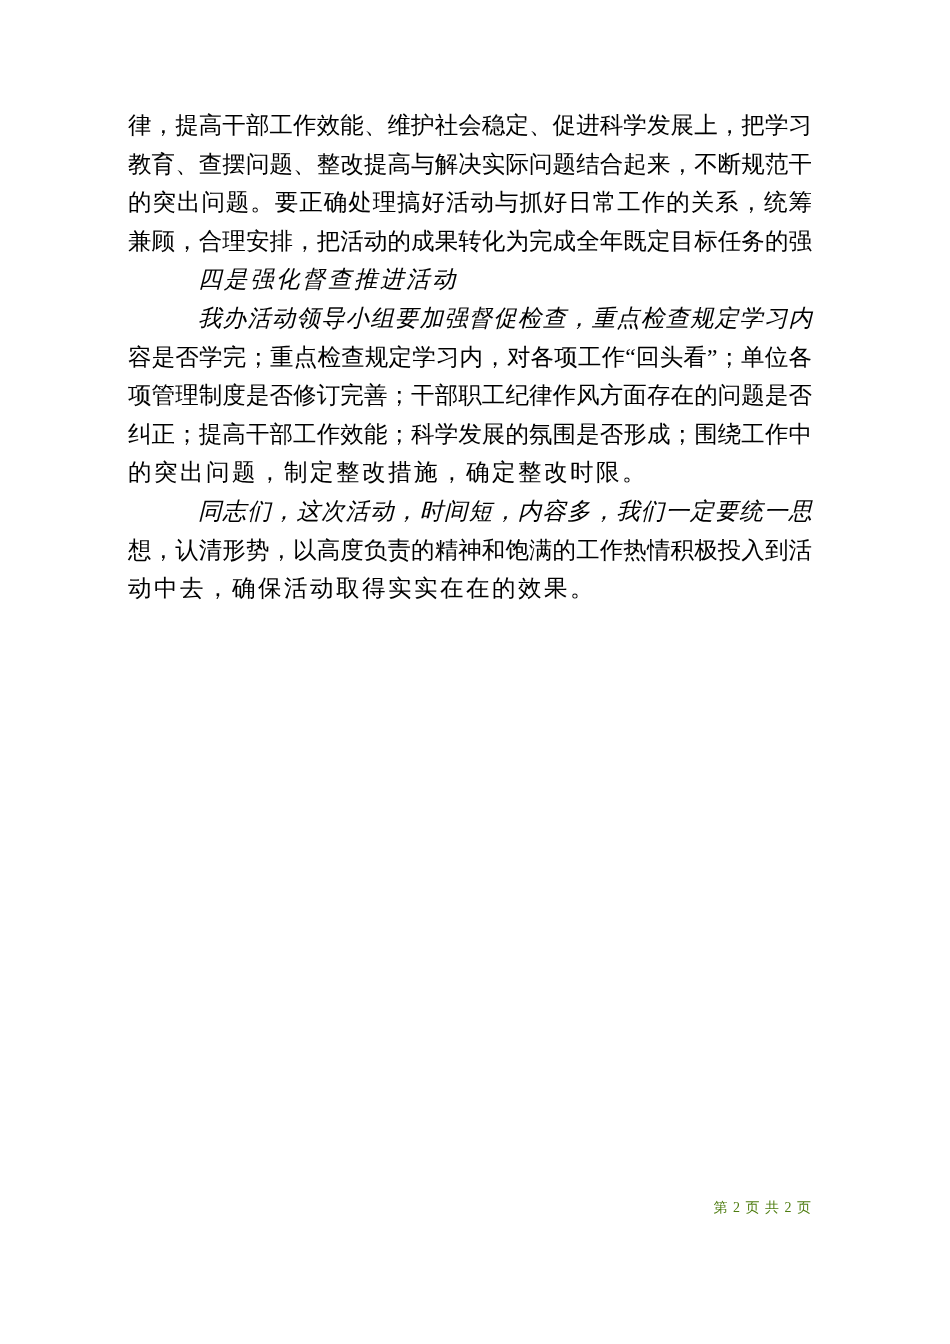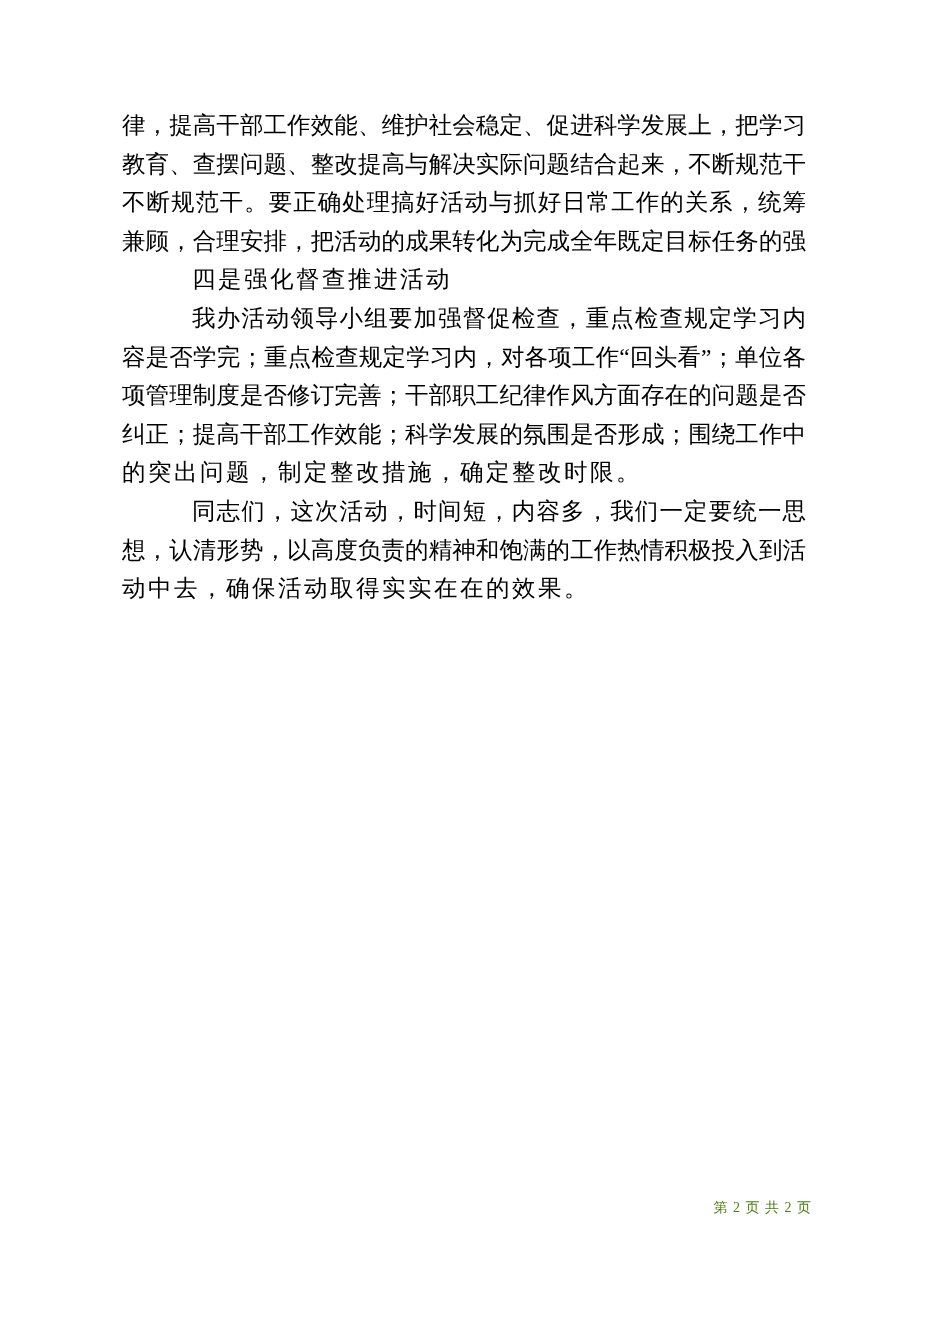--- a/index.html
+++ b/index.html
@@ -11,21 +11,21 @@
     position: relative;
     width: 950px;
     height: 1344px;
     background: #ffffff;
     overflow: hidden;
     font-family: "Liberation Serif", "DejaVu Serif", serif;
     color: #000000;
   }
   .content {
     position: absolute;
-    left: 122px;
+    left: 128px;
     top: 106px;
     width: 684px;
     font-size: 23.5px;
     line-height: 38.6px;
     color: #000000;
   }
   .para { margin: 0; padding: 0; }
   .line {
     height: 38.6px;
     white-space: nowrap;
@@ -34,21 +34,21 @@
   
   .fill {
     white-space: normal;
     text-align: justify;
     text-align-last: justify;
     letter-spacing: 0;
   }
   
   .end { letter-spacing: 2.5px; }
   
-  .ind { padding-left: 70px; }
+  .ind { padding-left: 70px; font-style: italic; }
   .footer {
     position: absolute;
     top: 1199px;
     left: 128px;
     width: 684px;
     text-align: right;
     font-size: 14px;
     letter-spacing: 1px;
     color: #4d7c0f;
     font-family: "Liberation Serif", "DejaVu Serif", serif;
@@ -57,21 +57,21 @@
 </head>
 <body>
 
 <div class="page">
 
   <div class="content">
 
     <div class="para">
       <div class="line fill">律，提高干部工作效能、维护社会稳定、促进科学发展上，把学习</div>
       <div class="line fill">教育、查摆问题、整改提高与解决实际问题结合起来，不断规范干</div>
-      <div class="line fill">不断规范干。要正确处理搞好活动与抓好日常工作的关系，统筹</div>
+      <div class="line fill">的突出问题。要正确处理搞好活动与抓好日常工作的关系，统筹</div>
       <div class="line fill">兼顾，合理安排，把活动的成果转化为完成全年既定目标任务的强</div>
     </div>
 
     <div class="para">
       <div class="line end ind">四是强化督查推进活动</div>
     </div>
 
     <div class="para">
       <div class="line fill ind">我办活动领导小组要加强督促检查，重点检查规定学习内</div>
       <div class="line fill">容是否学完；重点检查规定学习内，对各项工作“回头看”；单位各</div>

